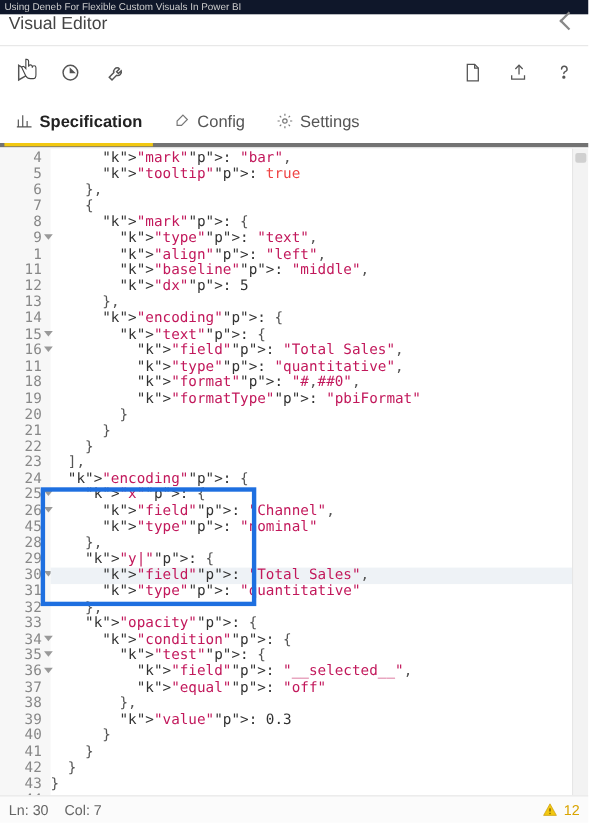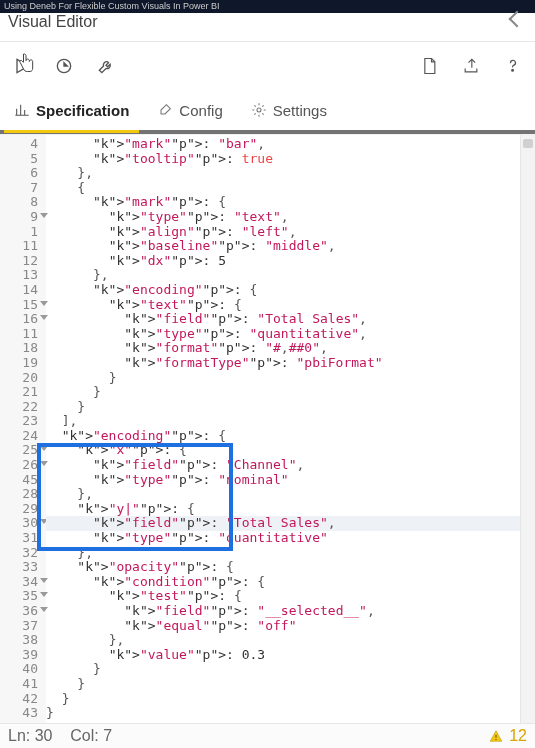--- a/index.html
+++ b/index.html
@@ -169,21 +169,21 @@
   .statusbar {
     position: absolute;
     bottom: 0;
     left: 0;
     right: 0;
     height: 24px;
     background: #fbfbfb;
     border-top: 1px solid #e6e6e6;
     display: flex;
     align-items: center;
-    font-size: 16px;
+    font-size: 13px;
     color: #666;
     padding: 0 8px;
     justify-content: space-between;
   }
   .status-right { display:flex; align-items:center; gap:6px; }
   .warn { color:#d9a400; }
 </style>
 </head>
 <body>
 

